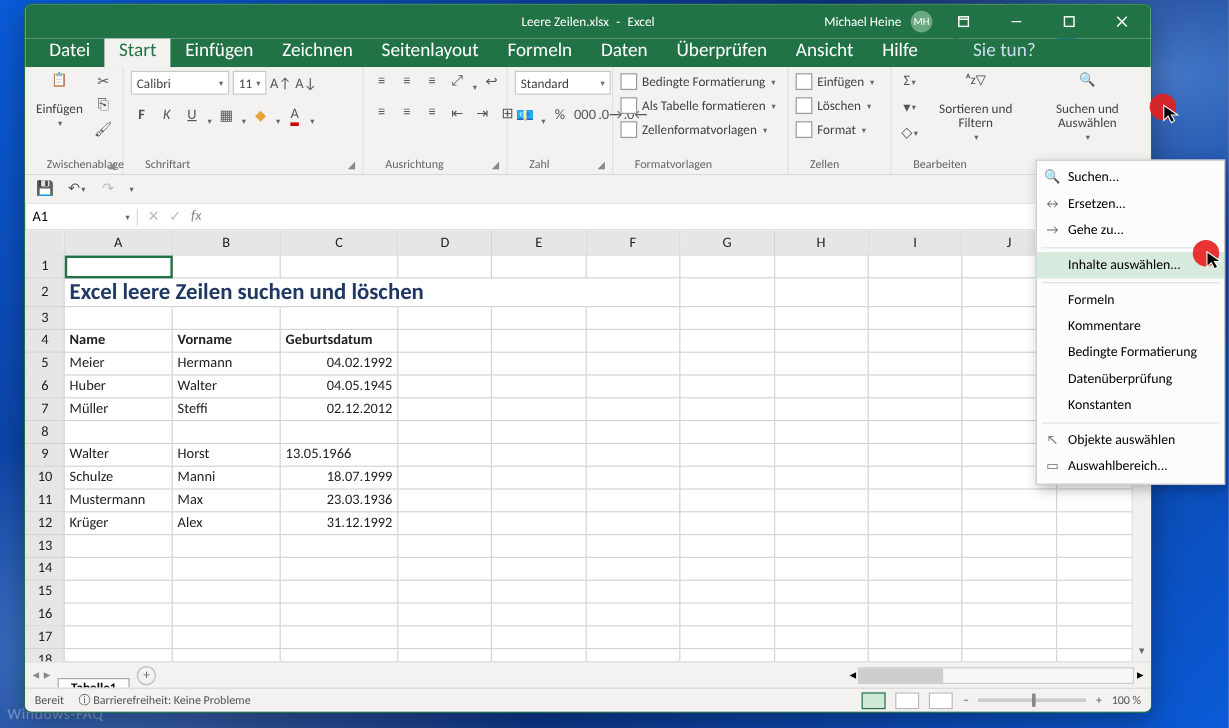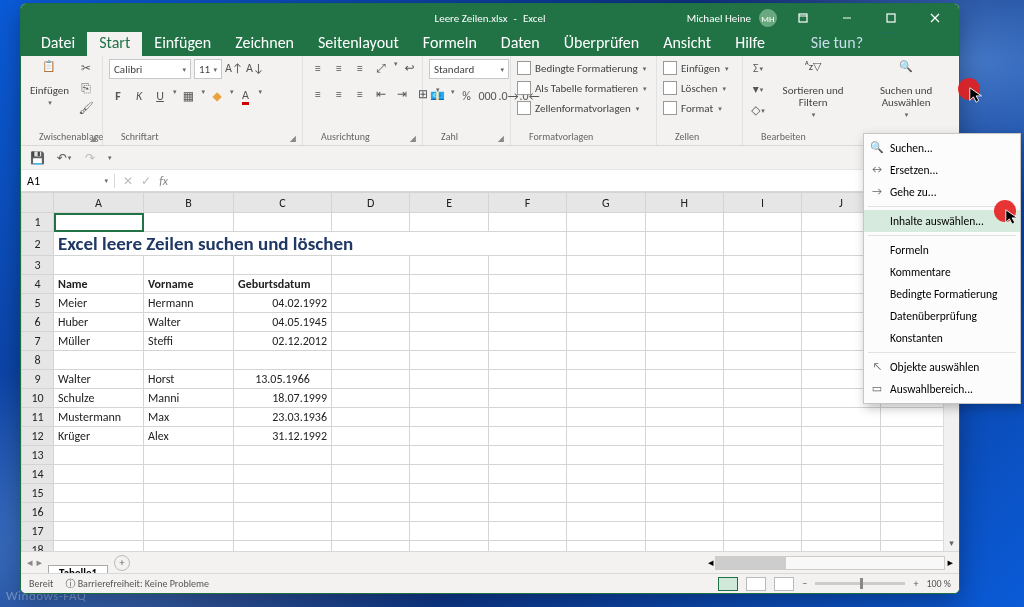--- a/index.html
+++ b/index.html
@@ -27,21 +27,21 @@
   .group { border-right:1px solid #e1e1e1; display:flex; flex-direction:column; padding:3px 6px 0; }
   .group-body { flex:1; display:flex; align-items:flex-start; gap:4px; }
   .group-label { font-size:10px; color:#666; padding:2px 0; position:relative;margin-left:12px; }
   .group-label .launcher{position:absolute;right:0;bottom:2px;font-size:8px;color:#888;}
   .bigbtn { display:flex; flex-direction:column; align-items:center; justify-content:flex-start; gap:2px; padding:2px 4px; min-width:34px; text-align:center; line-height:1.1; }
   .bigbtn .ico { width:22px; height:22px; }
   .smallcol { display:flex; flex-direction:column; gap:2px; }
   .smallbtn { width:20px; height:18px; display:flex; align-items:center; justify-content:center; font-size:12px; color:#555; }
   .fontbox { border:1px solid #c8c8c8; background:#fff; height:20px; font-size:11px; padding:0 4px; display:flex; align-items:center; }
   .fontname{width:82px;} .fontsize{width:28px;}
-  .row { display:flex; gap:3px; align-items:flex-start; }
+  .row { display:flex; gap:3px; align-items:flex-end; }
   .row2{ margin-top:4px;}
   .iconbtn { min-width:18px; height:18px; display:flex; align-items:center; justify-content:center; color:#555; font-size:12px; }
   .chev{font-size:7px;color:#666;margin-left:1px;}
   .biglist { display:flex; flex-direction:column; gap:2px; font-size:11px; }
   .biglist-item { display:flex; align-items:center; gap:4px; height:18px; }
   .biglist-item .sq{width:14px;height:14px;border:1px solid #999;background:#fff;}
   
   .qat { height:24px; background:#f3f2f1; border-bottom:1px solid #e5e5e5; display:flex; align-items:center; gap:8px; padding:0 8px; font-size:12px; color:#555;}
   
   .fbar { height:22px; border-bottom:1px solid #d8d8d8; display:flex; align-items:center; font-size:12px; }
@@ -449,21 +449,21 @@
             <td class="colDplus"></td>
             <td class="colDplus"></td>
             <td class="colDplus"></td>
             <td class="colDplus"></td>
             <td class="colDplus"></td>
           </tr>
           <tr>
             <td class="rowhdr">9</td>
             <td class="colA">Walter</td>
             <td class="colB">Horst</td>
-            <td class="colC" style="text-align: center;">13.05.1966</td>
+            <td class="colC" style="text-align: left;">13.05.1966</td>
             <td class="colDplus"></td>
             <td class="colDplus"></td>
             <td class="colDplus"></td>
             <td class="colDplus"></td>
             <td class="colDplus"></td>
             <td class="colDplus"></td>
             <td class="colDplus"></td>
             <td class="colDplus"></td>
           </tr>
           <tr>

